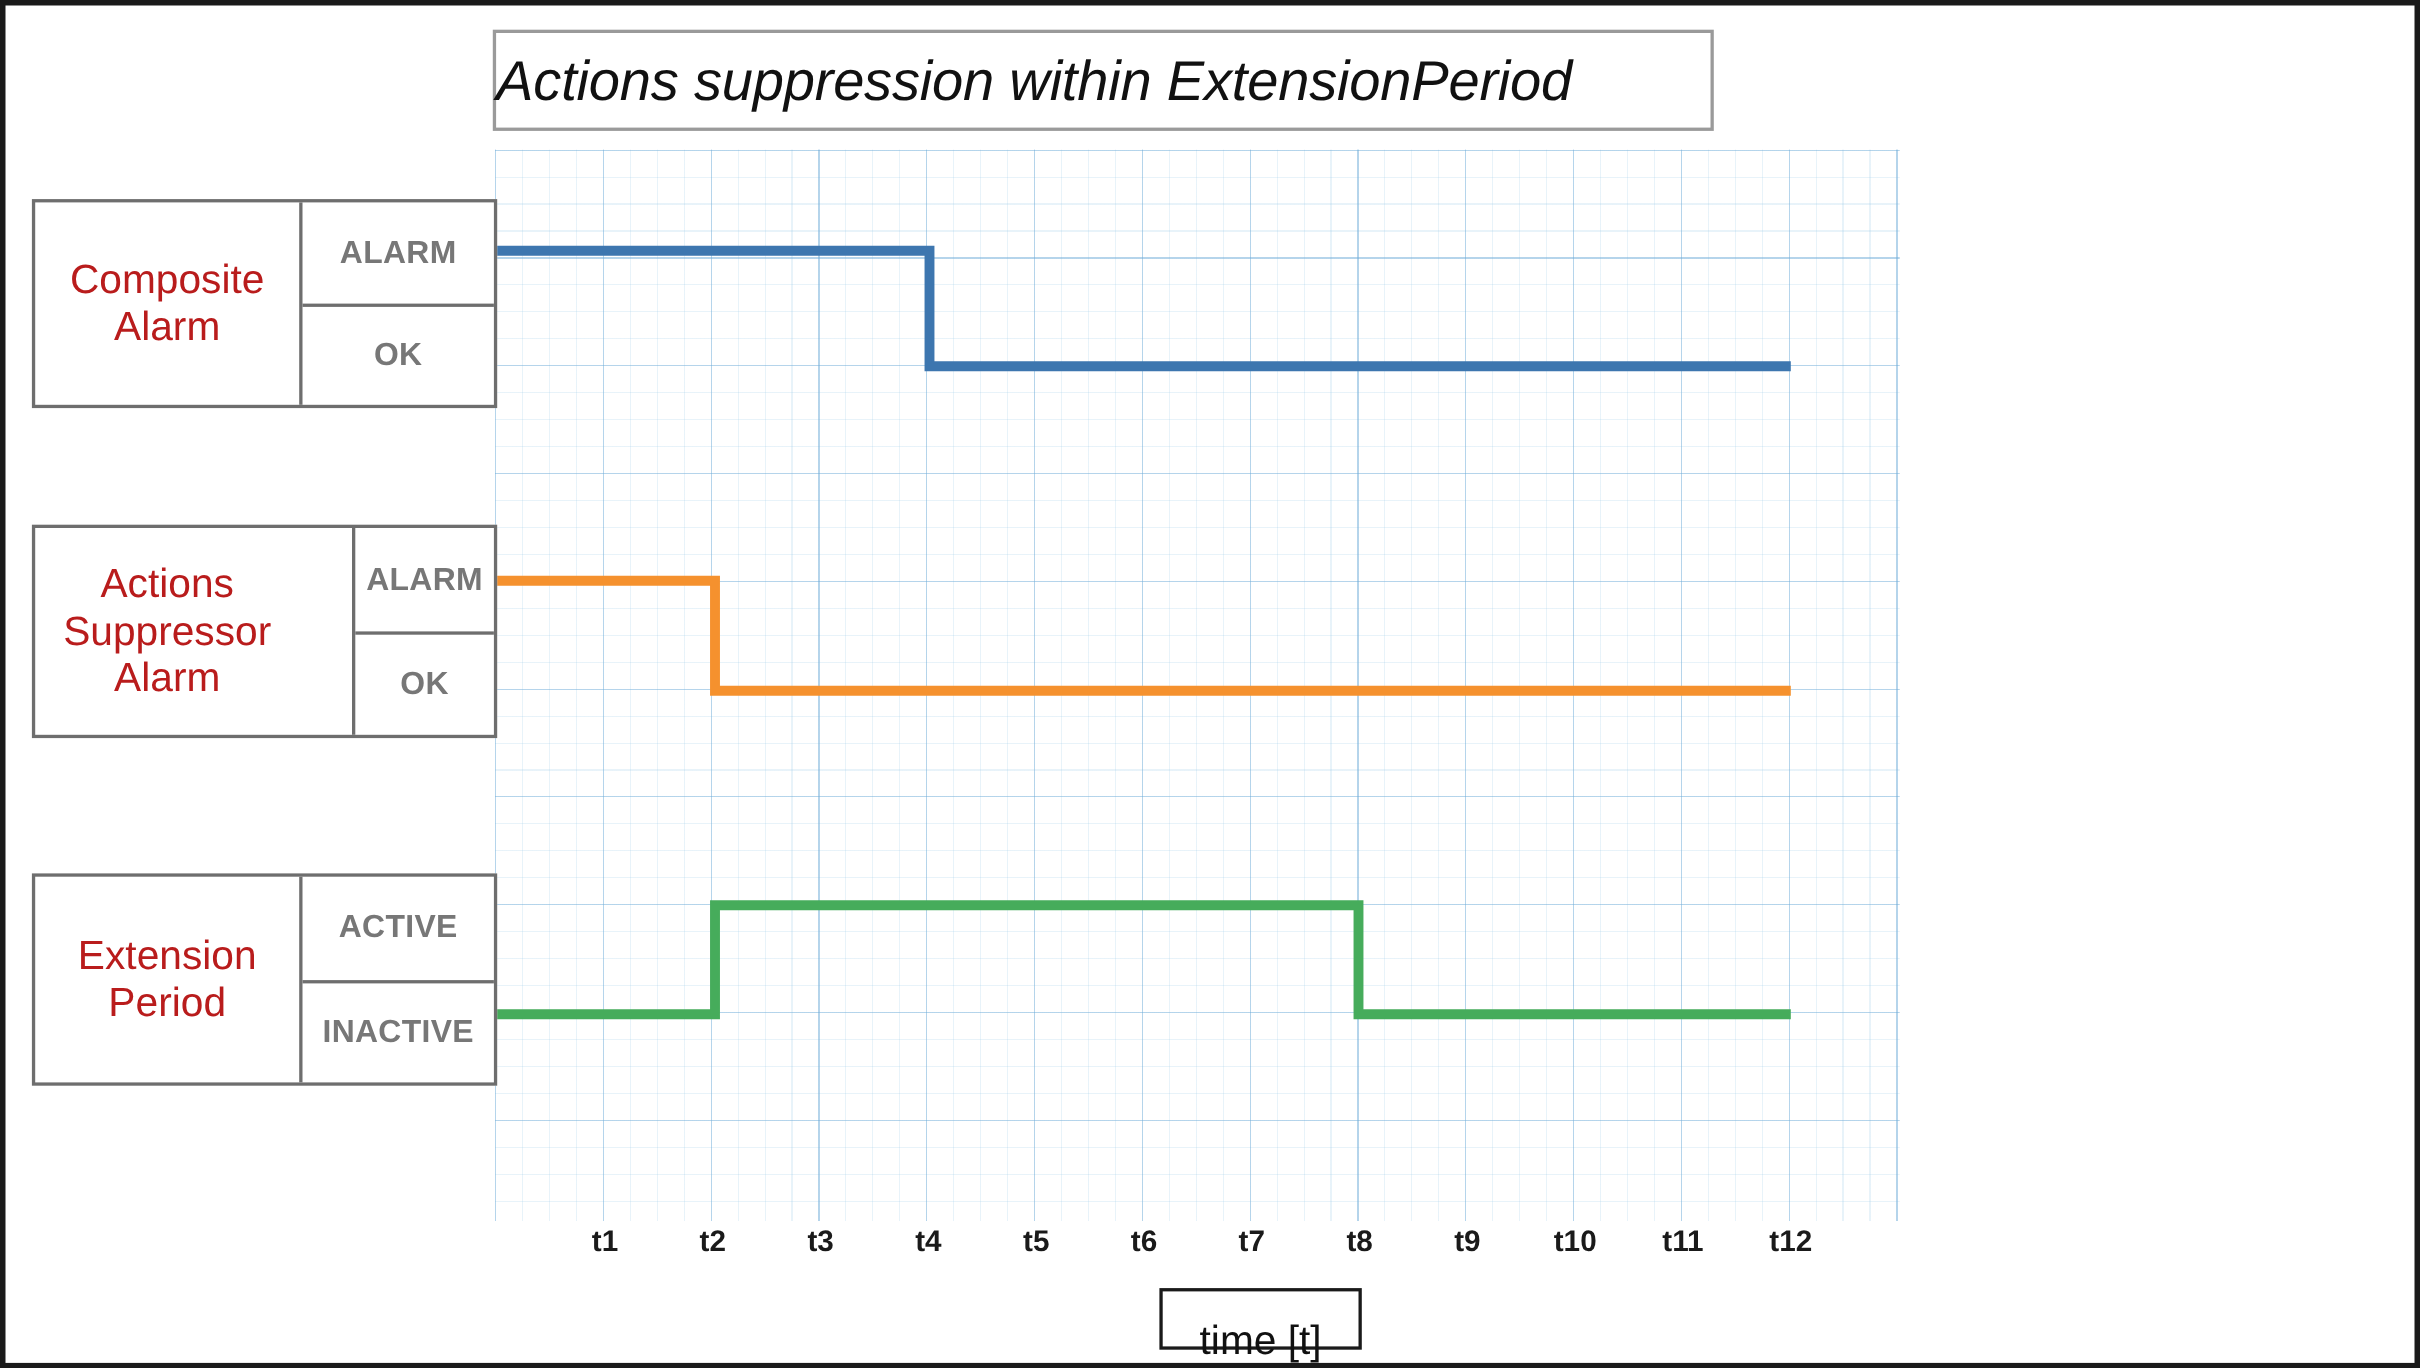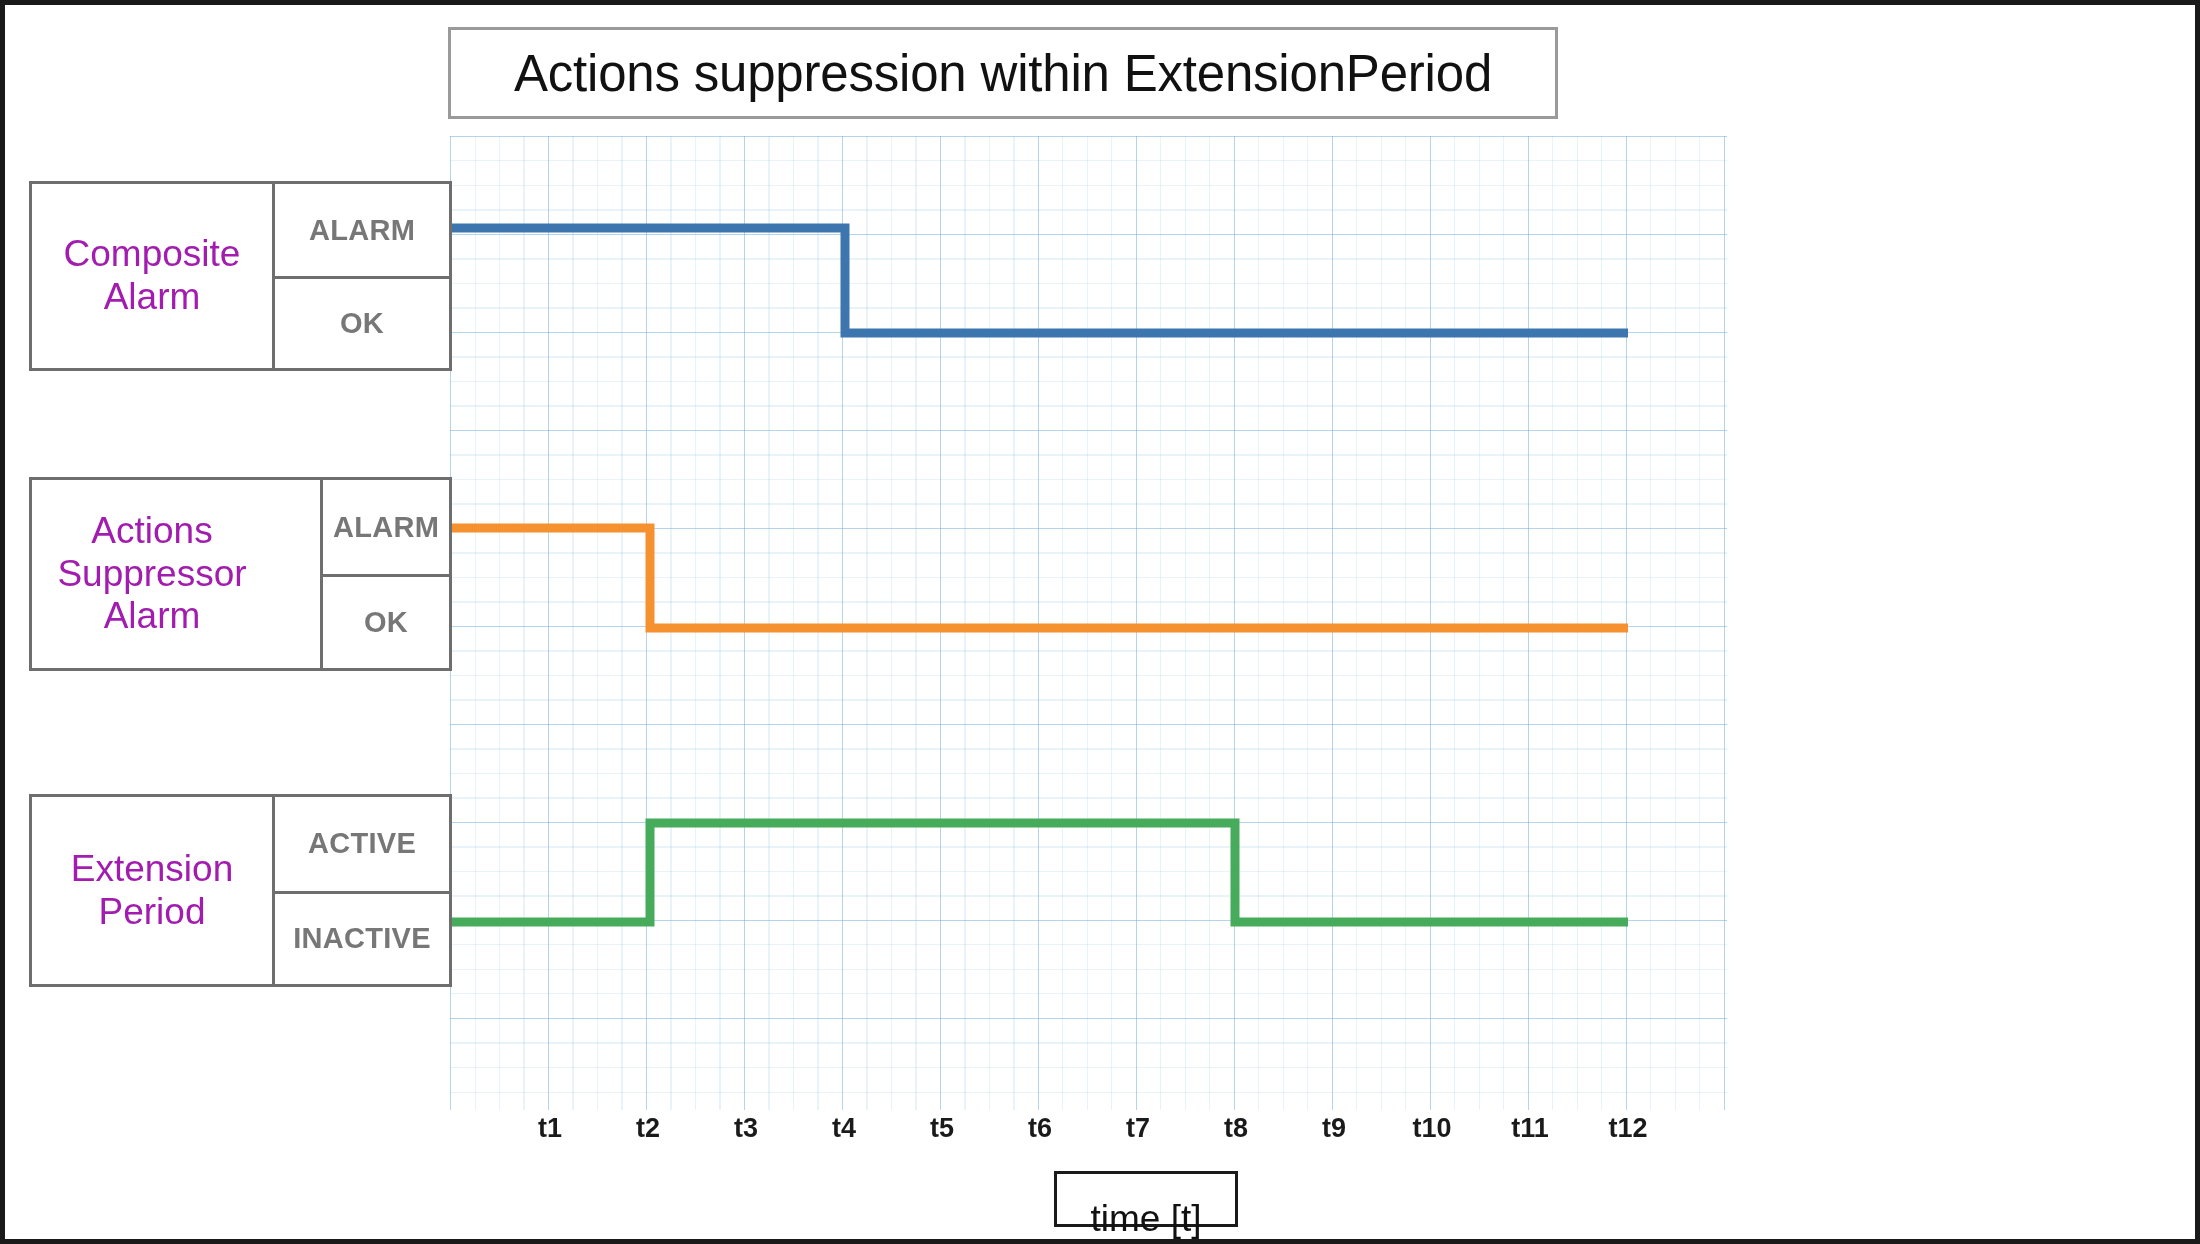--- a/index.html
+++ b/index.html
@@ -27,21 +27,21 @@
     position: absolute;
     left: 443px;
     top: 22px;
     width: 1110px;
     height: 92px;
     border: 3px solid #9a9a9a;
     background: #ffffff;
     box-sizing: border-box;
     display: flex;
     align-items: center;
-    justify-content: center;
+    font-style: italic;
   }
   #title-text {
     font-size: 51px;
     color: #111111;
     font-weight: 400;
     letter-spacing: -0.2px;
     white-space: nowrap;
   }
 
   
@@ -83,21 +83,21 @@
     border: 3px solid #6e6e6e;
     background: #ffffff;
   }
   .legend-name {
     flex: 0 0 240px;
     display: flex;
     align-items: center;
     justify-content: center;
     text-align: center;
     font-size: 37px;
-    color: #a21caf;
+    color: #b91c1c;
     line-height: 1.16;
     padding: 0 6px;
     box-sizing: border-box;
   }
   .legend-states {
     flex: 1 1 auto;
     display: flex;
     flex-direction: column;
     border-left: 3px solid #6e6e6e;
     box-sizing: border-box;

